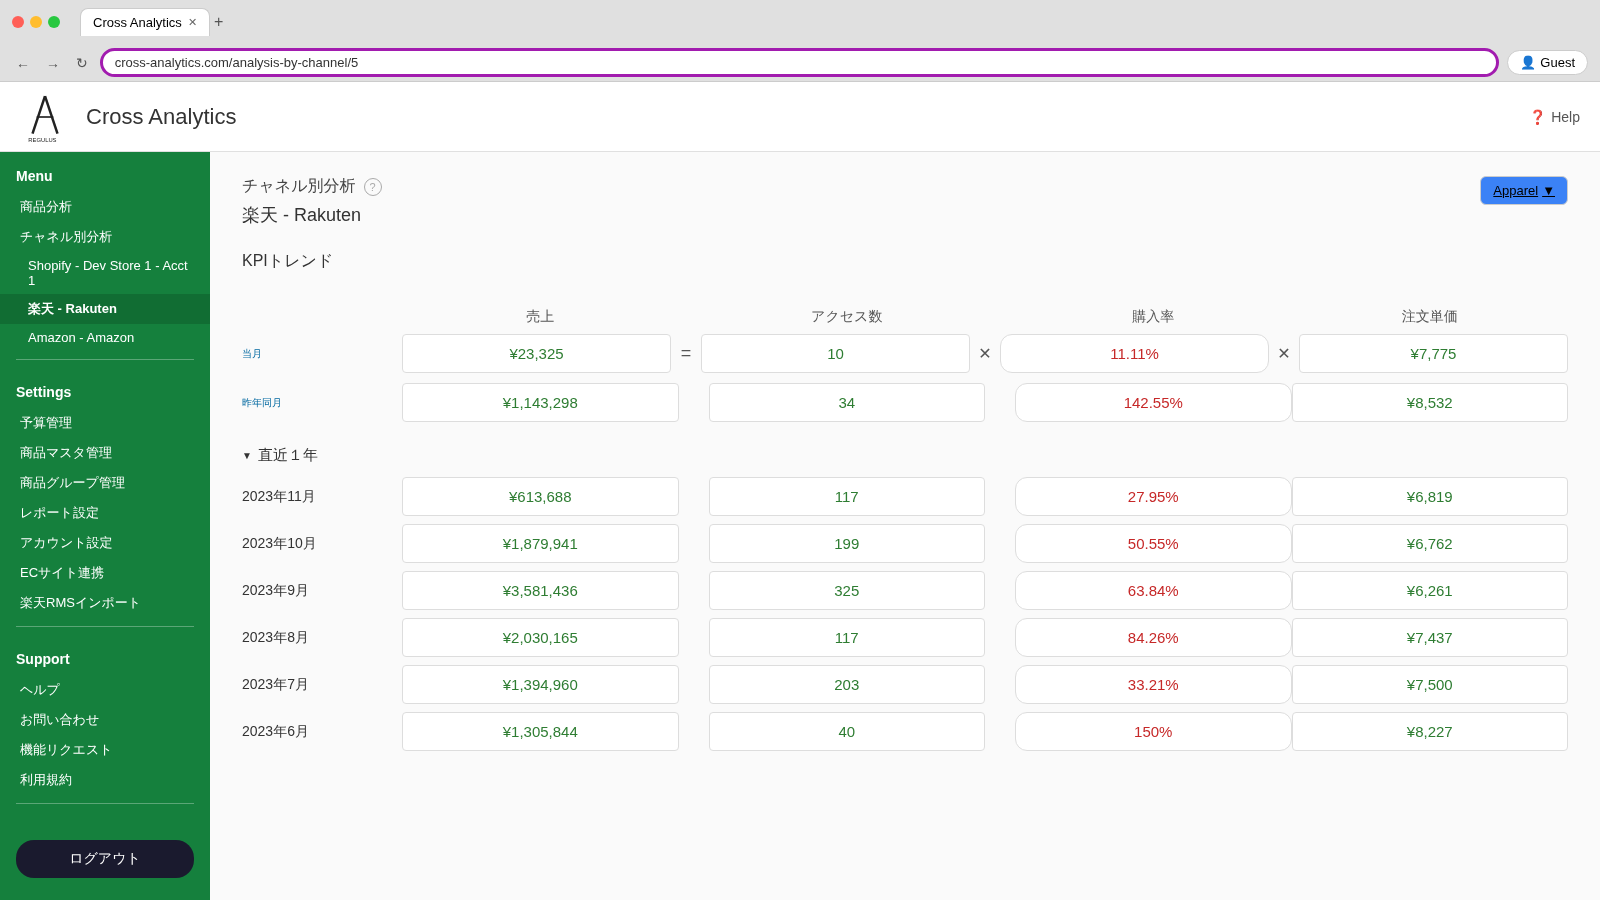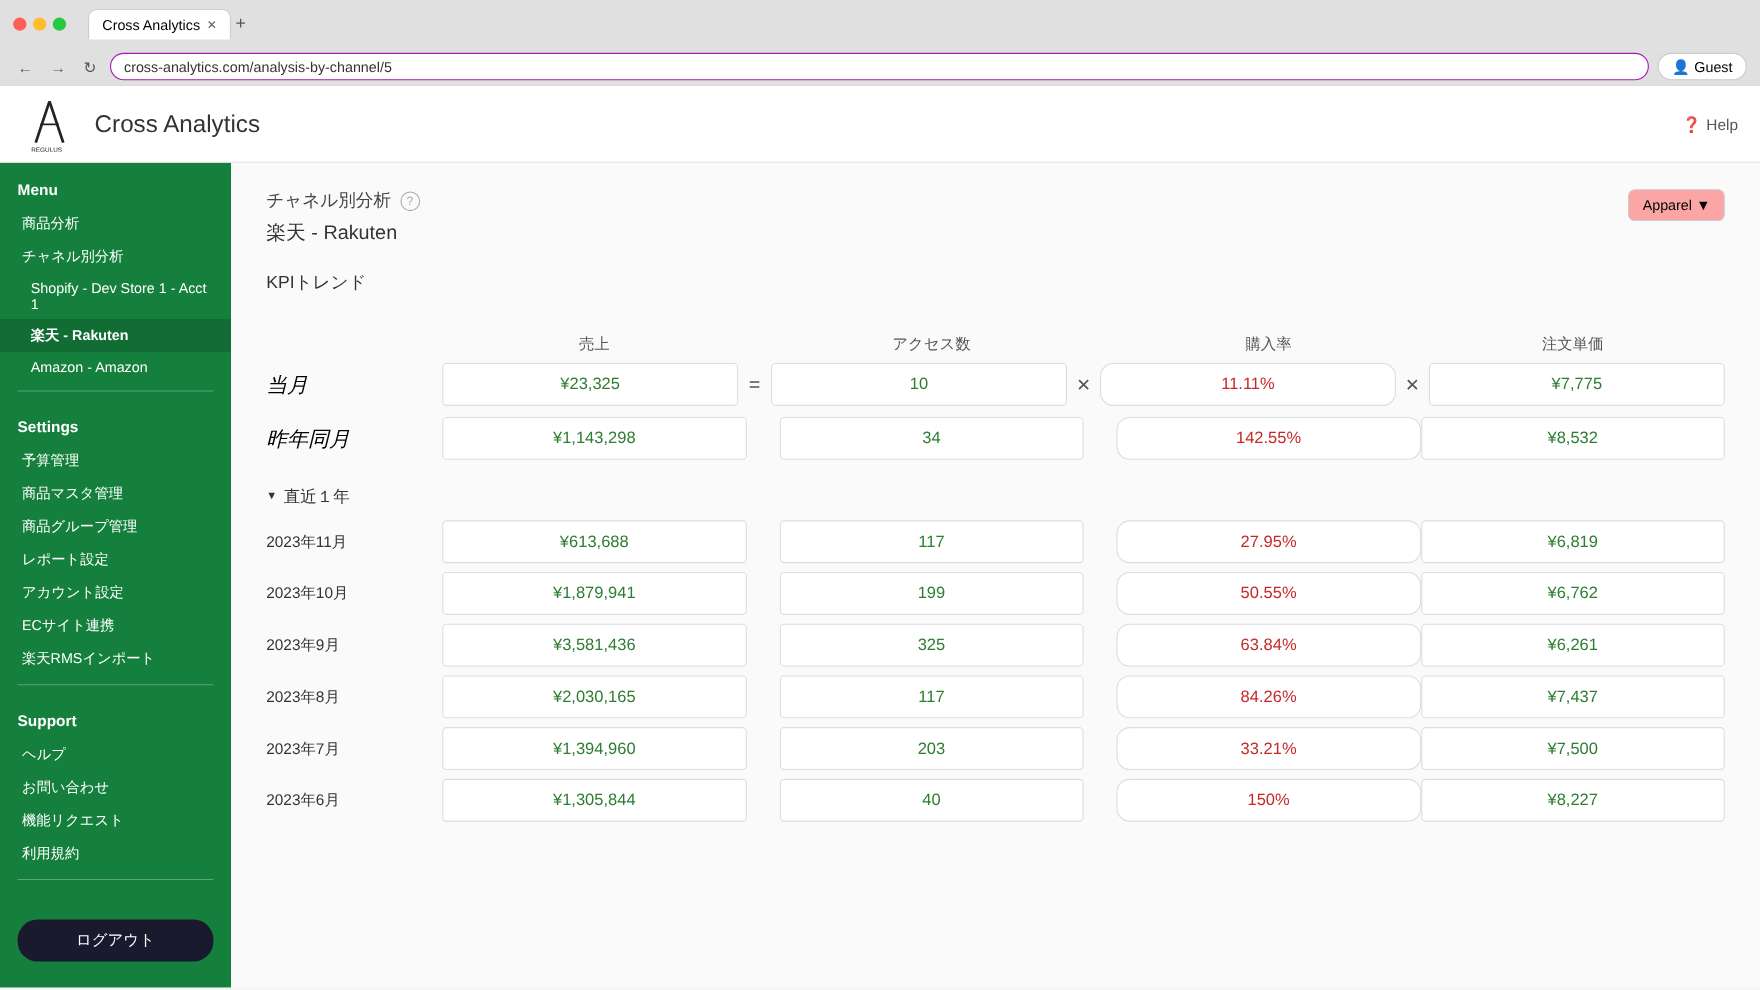--- a/index.html
+++ b/index.html
@@ -50,21 +50,21 @@
     .address-bar {
       display: flex; align-items: center;
       background: #e0e0e0;
       padding: 4px 12px;
       gap: 8px;
     }
     .nav-btn {
       background: none; border: none; font-size: 14px; color: #555; cursor: pointer; padding: 2px 4px;
     }
     .url-box {
-      flex: 1; background: white; border: 1px solid #a21caf; border-radius: 20px;
+      flex: 1; background: white; border: 3px solid #a21caf; border-radius: 20px;
       padding: 4px 12px; font-size: 13px; color: #333;
     }
     .guest-btn {
       display: flex; align-items: center; gap: 4px;
       background: white; border: 1px solid #ccc; border-radius: 20px;
       padding: 4px 12px; font-size: 13px; cursor: pointer;
     }
 
     
     .app-wrapper {
@@ -145,22 +145,22 @@
     .page-subtitle {
       font-size: 18px; color: #333; font-weight: 500;
     }
     .help-circle {
       display: inline-flex; align-items: center; justify-content: center;
       width: 18px; height: 18px; border-radius: 50%;
       border: 1px solid #aaa; color: #aaa; font-size: 11px; cursor: pointer;
     }
     .filter-btn {
       display: flex; gap: 4px;
-      background: #fca5a5; border: 1px solid #ccc; border-radius: 6px;
-      padding: 6px 12px; cursor: pointer; font-size: 13px;
+      background: #3b82f6; border: 1px solid #ccc; border-radius: 6px;
+      padding: 6px 12px; cursor: pointer; font-size: 13px; text-decoration: underline;
     }
 
     
     .kpi-section { margin-bottom: 24px; }
     .kpi-section-title {
       font-size: 16px; color: #333; font-weight: 500; margin-bottom: 16px;
     }
     .kpi-header-row {
       display: grid;
       grid-template-columns: 160px 1fr 30px 1fr 30px 1fr 1fr;
@@ -169,21 +169,21 @@
     .kpi-header-cell {
       text-align: center; color: #555; font-size: 14px; margin-top: 20px;
     }
     .kpi-row {
       display: grid;
       grid-template-columns: 160px 1fr 30px 1fr 30px 1fr 1fr;
       align-items: center;
       margin-bottom: 10px;
     }
     .kpi-row-label {
-      font-size: 19px; color: #000000; font-style: italic;
+      font-size: 10px; color: #0369a1;
     }
     .kpi-cell {
       background: white; border: 1px solid #ddd; border-radius: 4px;
       padding: 10px; text-align: center; font-size: 15px;
     }
     .kpi-cell.green { color: #2e7d32; }
     .kpi-cell.red { color: #c62828; border-radius: 12px; }
     .kpi-operator {
       text-align: center; font-size: 16px; color: #555;
     }

